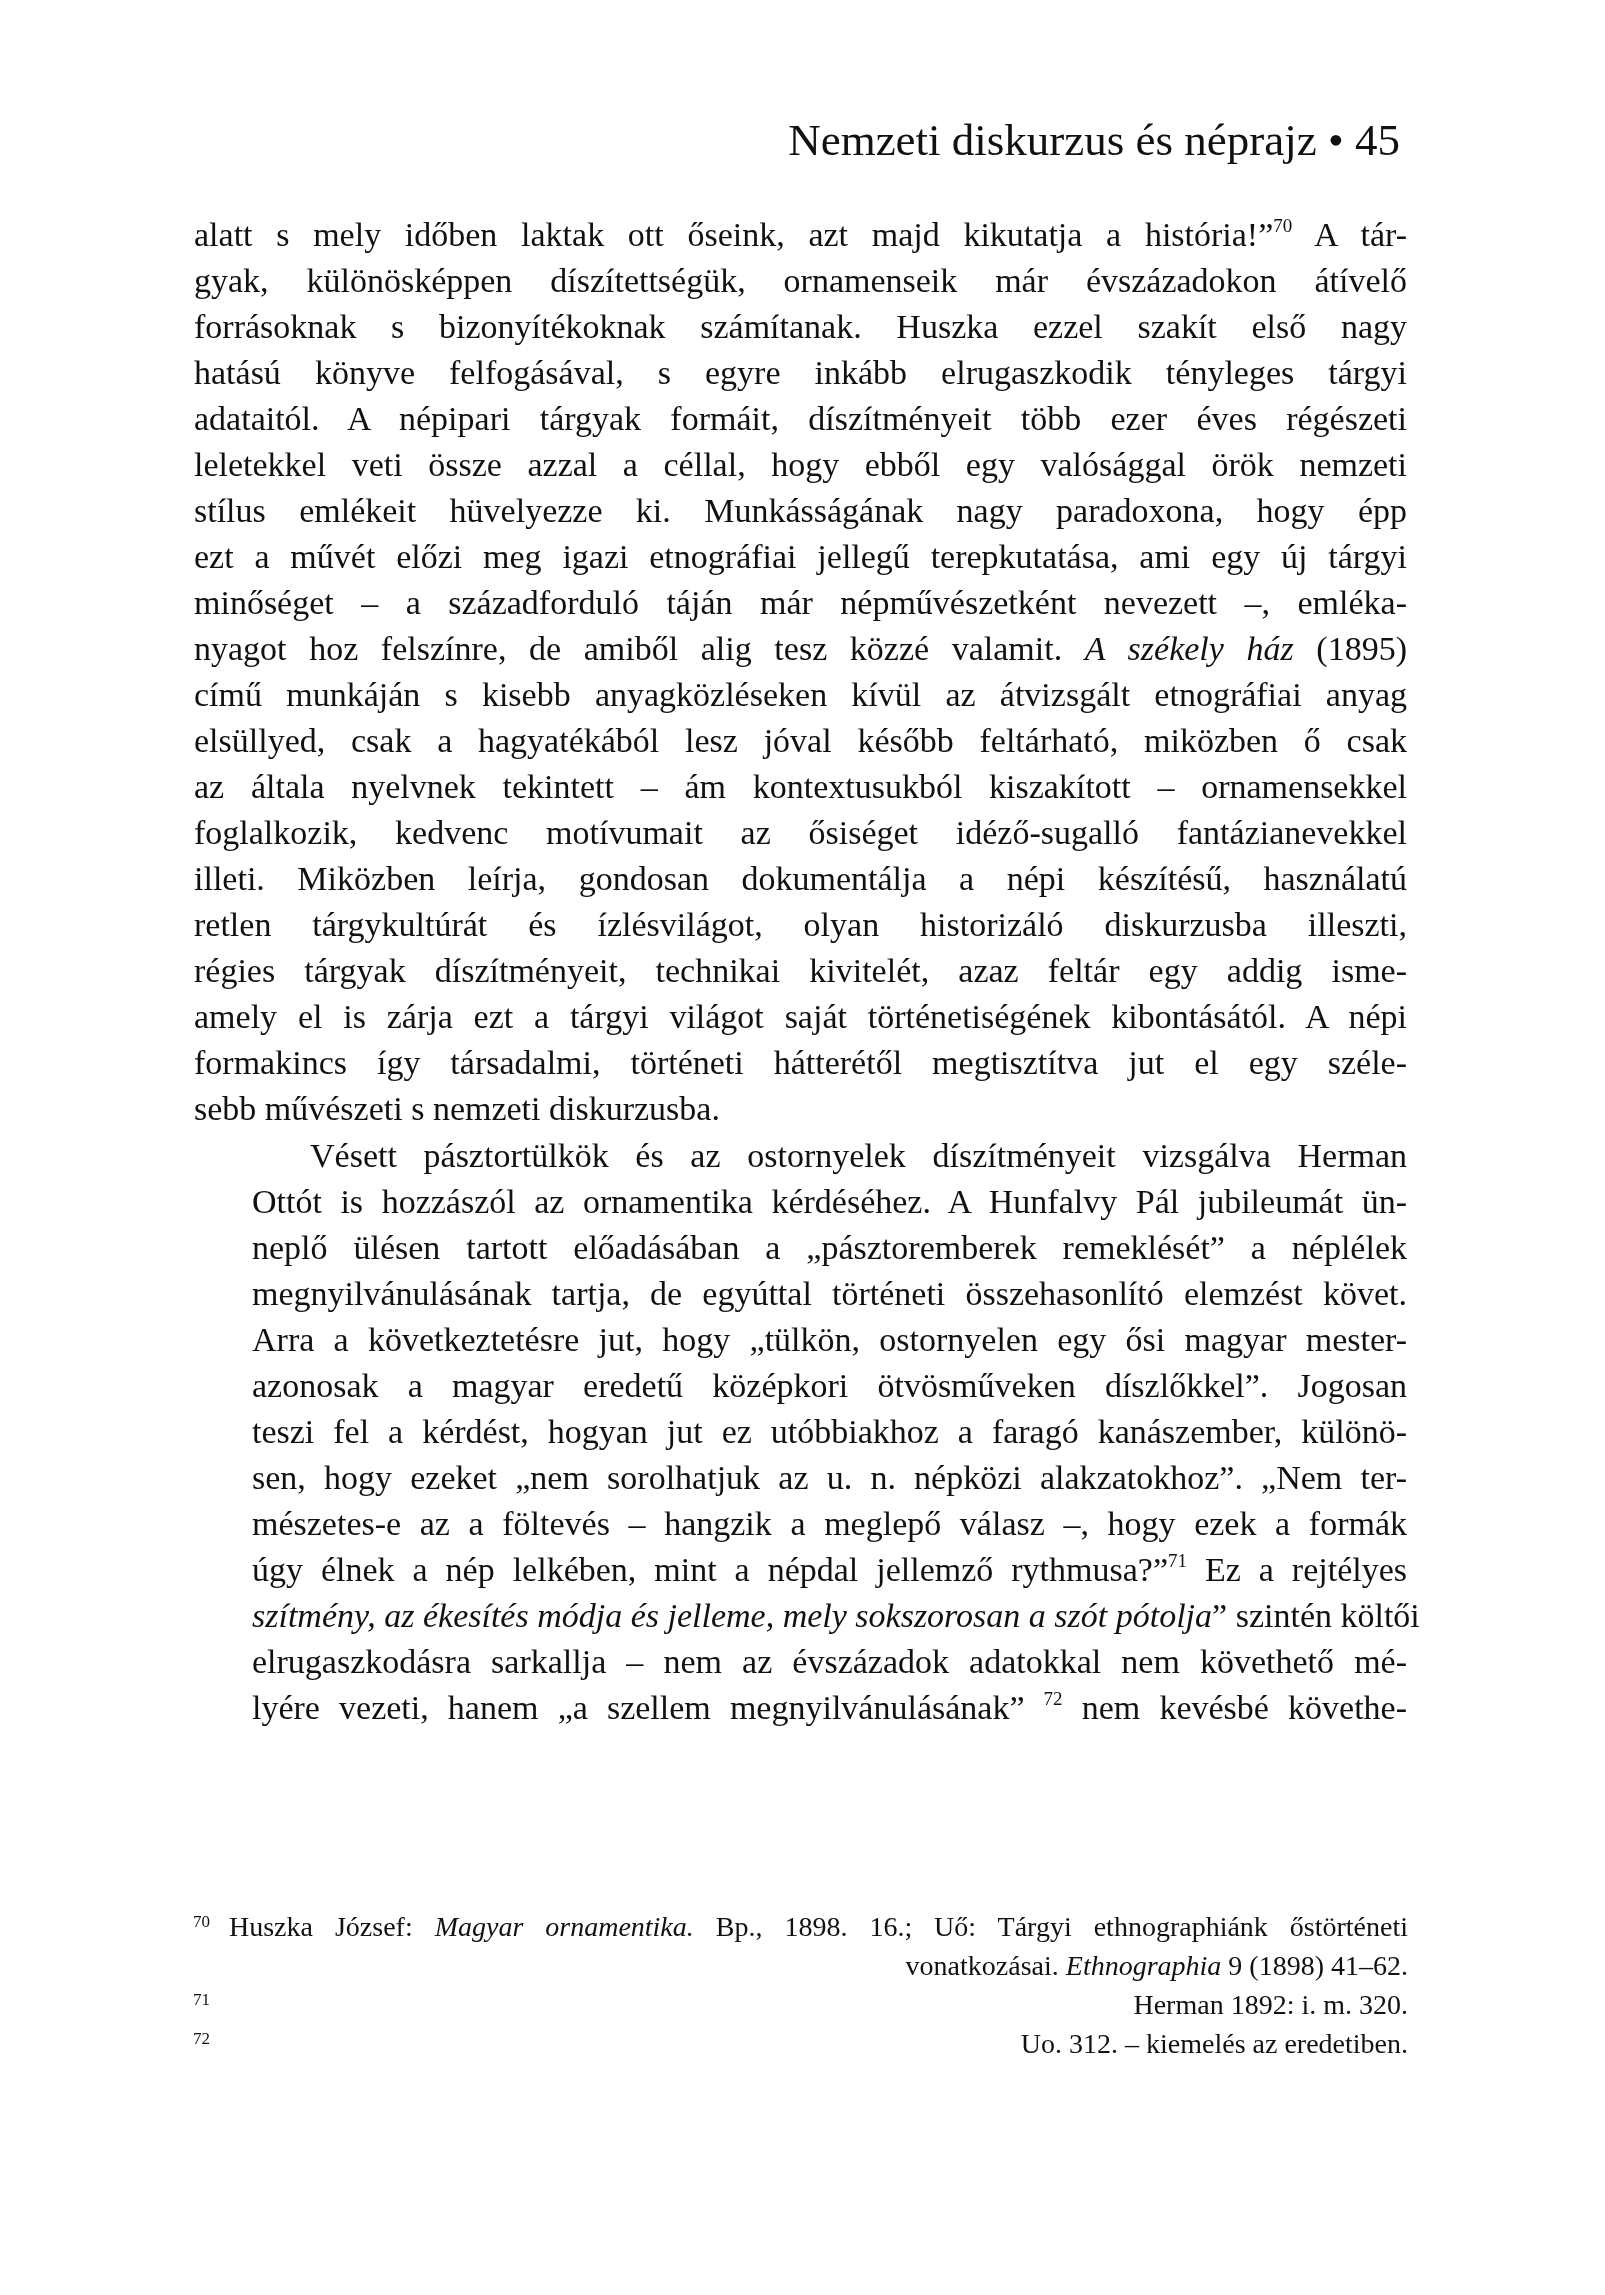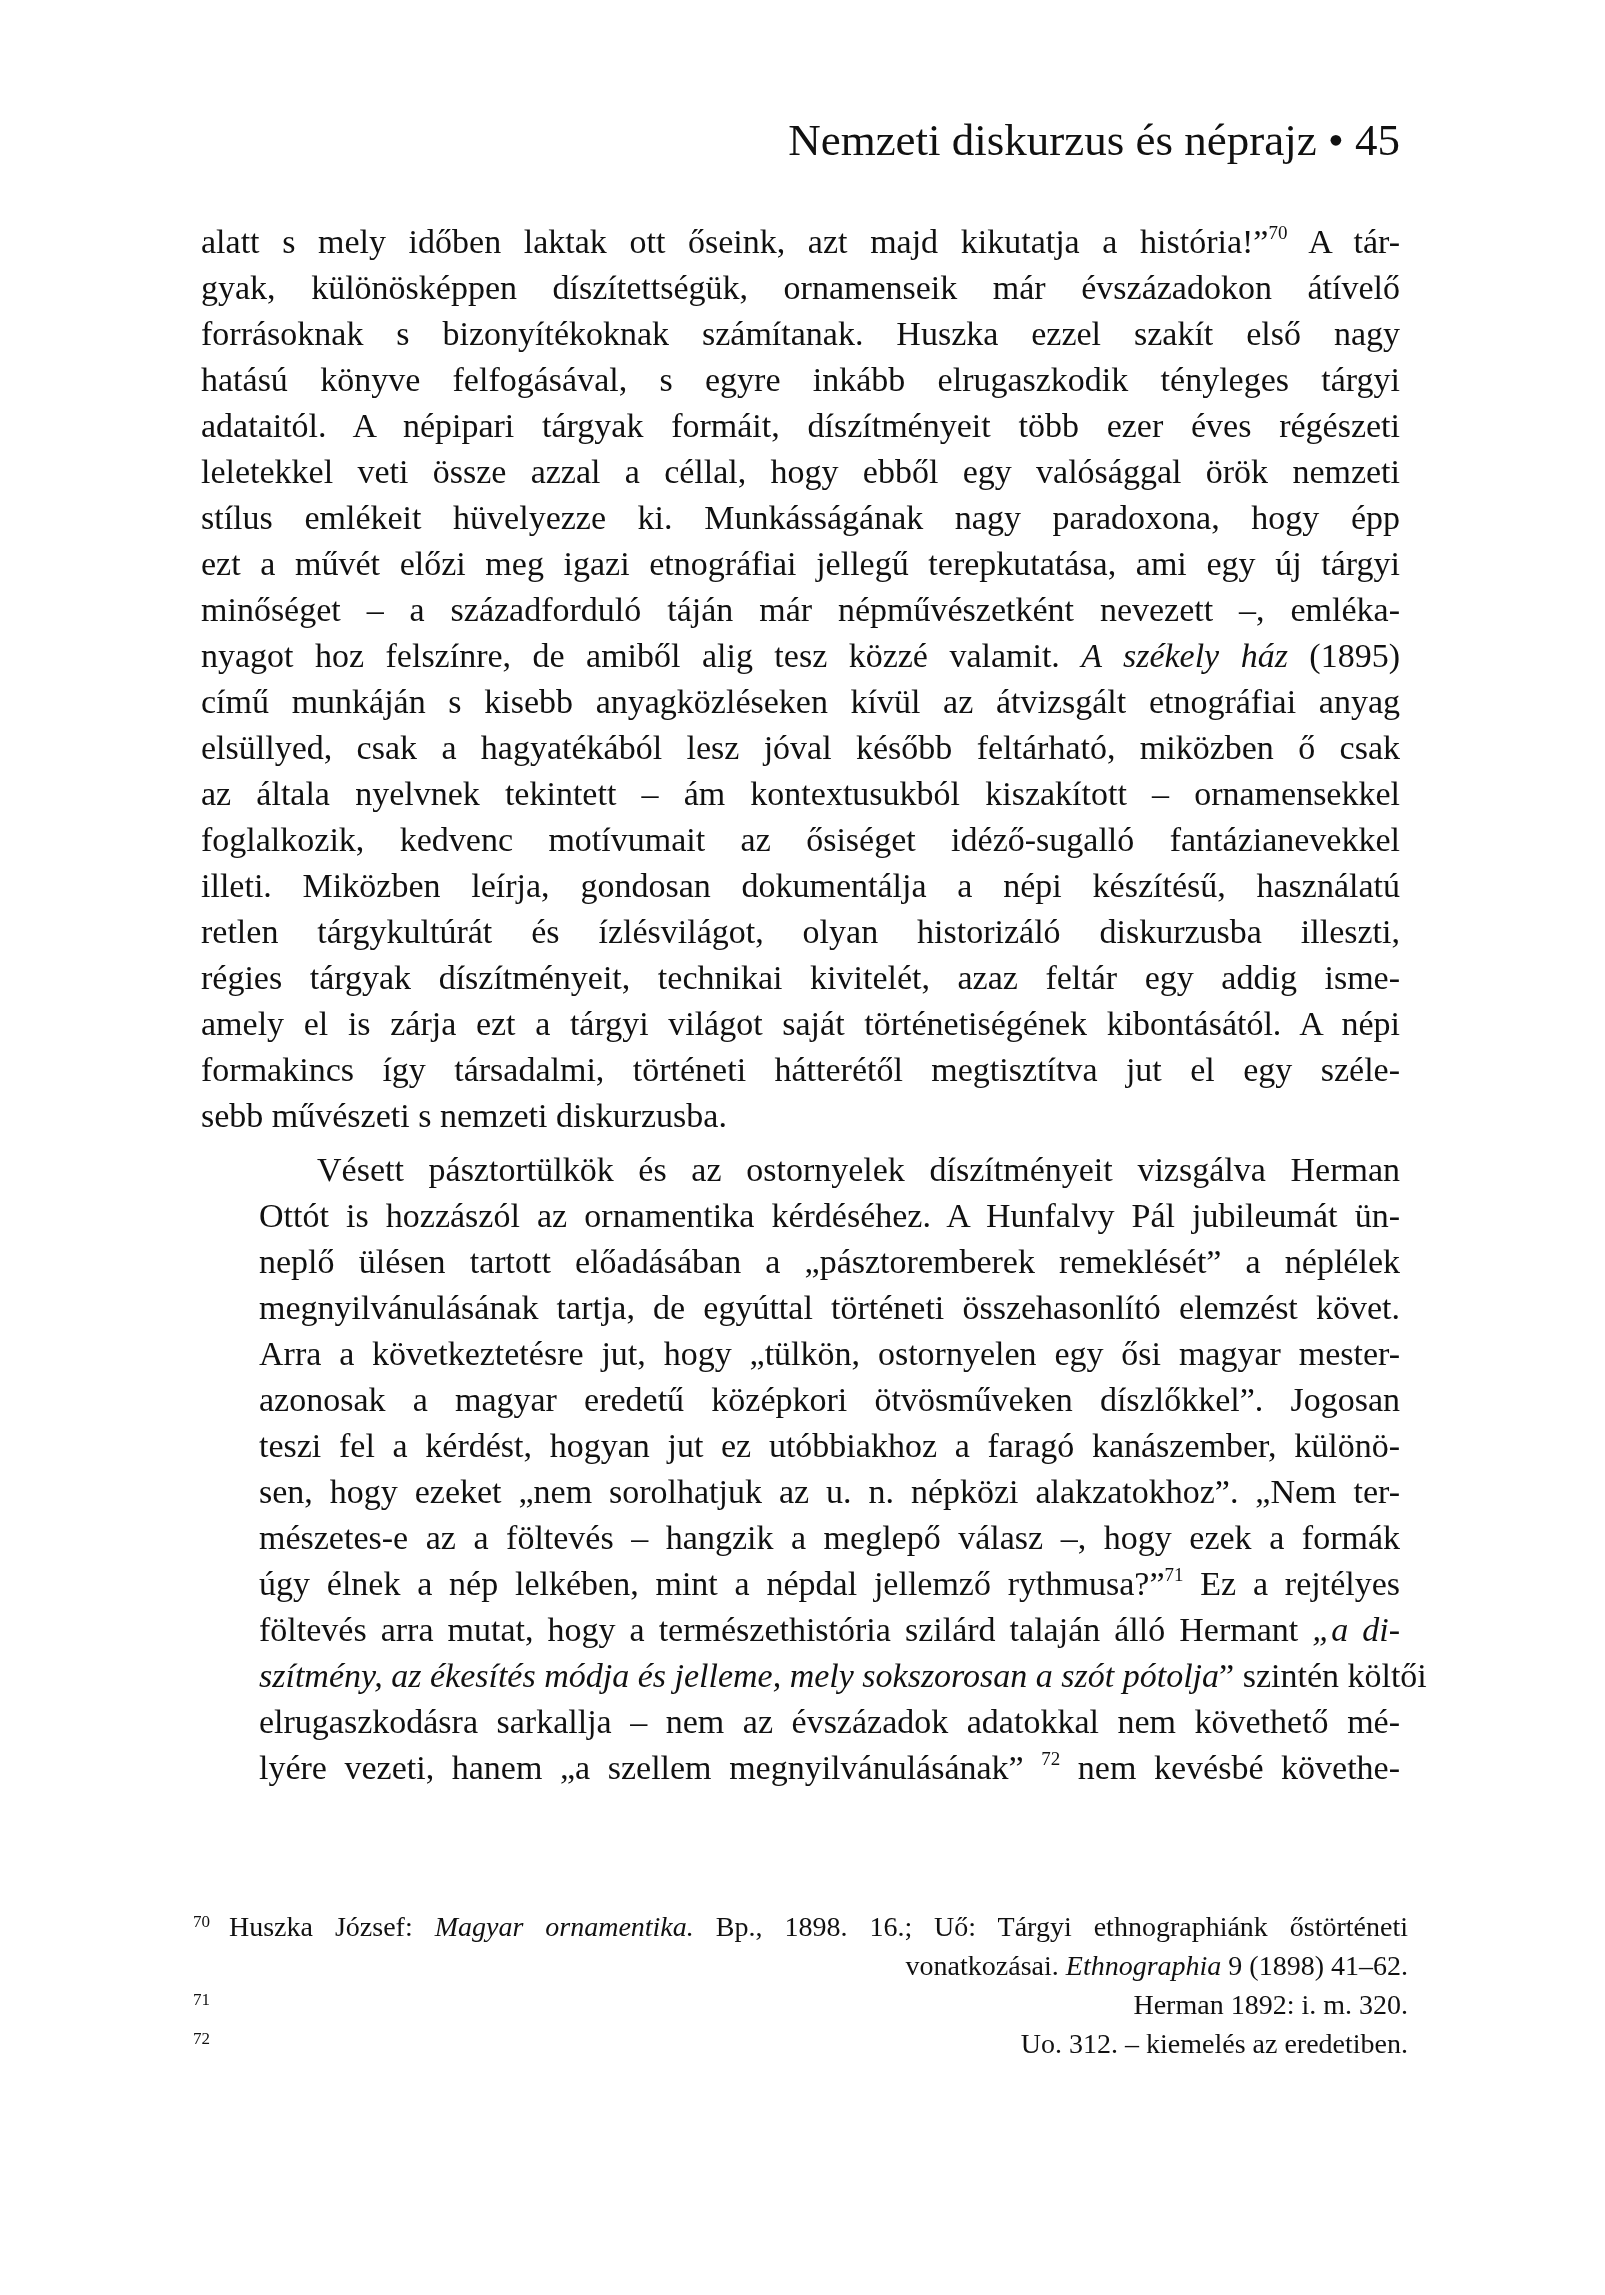--- a/index.html
+++ b/index.html
@@ -9,21 +9,21 @@
   }
   .running-head {
     position: absolute; top: 120px; right: 205px;
     font-size: 45px; line-height: 41px; white-space: nowrap;
   }
   .body-text {
     position: absolute; top: 211px; left: 193px; width: 1215px;
     font-size: 34px; line-height: 46px; text-align: justify;
     hyphens: manual;
   }
-  .body-text p { margin: 8px; }
+  .body-text p { margin: 1px; }
   .body-text p.indent { text-indent: 58px; }
   .line { display: block; text-align: justify; text-align-last: justify; white-space: nowrap; }
   .line.last { text-align-last: left; }
   sup.fn { font-size: 19px; vertical-align: 13.8px; line-height: 0; }
   i { font-style: italic; }
   .footnotes {
     position: absolute; top: 1907px; left: 193px; width: 1215px;
     font-size: 28px; line-height: 39px;
   }
   .fn-item { position: relative; padding-left: 36px; }
@@ -67,21 +67,20 @@
     <span class="line" style="padding-left:58px">Vésett pásztortülkök és az ostornyelek díszítményeit vizsgálva Herman</span>
     <span class="line">Ottót is hozzászól az ornamentika kérdéséhez. A Hunfalvy Pál jubileumát ün-</span>
     <span class="line">neplő ülésen tartott előadásában a „pásztoremberek remeklését” a néplélek</span>
     <span class="line">megnyilvánulásának tartja, de egyúttal történeti összehasonlító elemzést követ.</span>
     <span class="line">Arra a következtetésre jut, hogy „tülkön, ostornyelen egy ősi magyar mester-</span>
     <span class="line">azonosak a magyar eredetű középkori ötvösműveken díszlőkkel”. Jogosan</span>
     <span class="line">teszi fel a kérdést, hogyan jut ez utóbbiakhoz a faragó kanászember, különö-</span>
     <span class="line">sen, hogy ezeket „nem sorolhatjuk az u. n. népközi alakzatokhoz”. „Nem ter-</span>
     <span class="line">mészetes-e az a föltevés – hangzik a meglepő válasz –, hogy ezek a formák</span>
     <span class="line"><span>úgy élnek a nép lelkében, mint a népdal jellemző rythmusa?”</span><sup class="fn">71</sup><span> Ez a rejtélyes</span></span>
-    <span class="line"><span>föltevés arra mutat, hogy a természethistória szilárd talaján álló Hermant </span><i>„a di-</i></span>
     <span class="line"><i>szítmény, az ékesítés módja és jelleme, mely sokszorosan a szót pótolja</i><span>”  szintén költői</span></span>
     <span class="line">elrugaszkodásra sarkallja – nem az évszázadok adatokkal nem követhető mé-</span>
     <span class="line"><span>lyére vezeti, hanem „a szellem megnyilvánulásának” </span><sup class="fn">72</sup><span> nem kevésbé követhe-</span></span>
   </p>
 </div>
 
 <div class="footnotes">
   <div class="fn-item">
     <span class="fn-num">70</span>
     <span class="fn-line just"><span>Huszka József: </span><i>Magyar ornamentika.</i><span> Bp., 1898. 16.; Uő: Tárgyi ethnographiánk őstörténeti</span></span>

